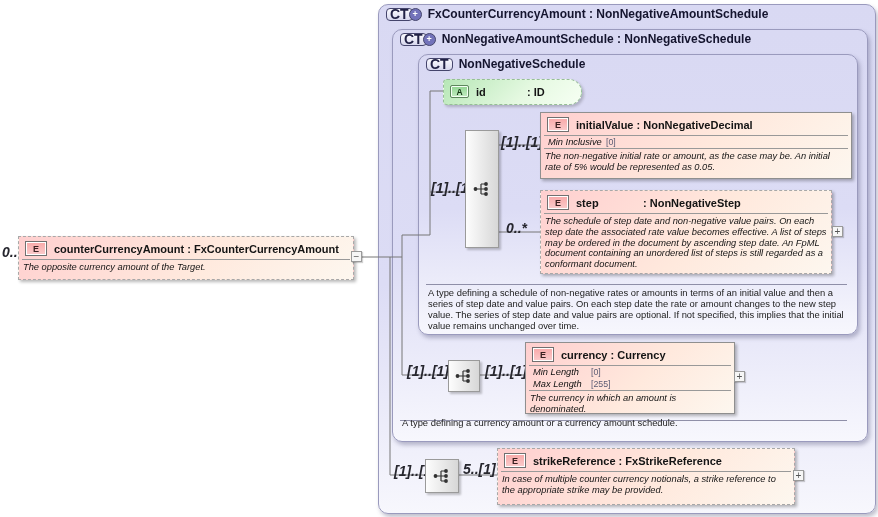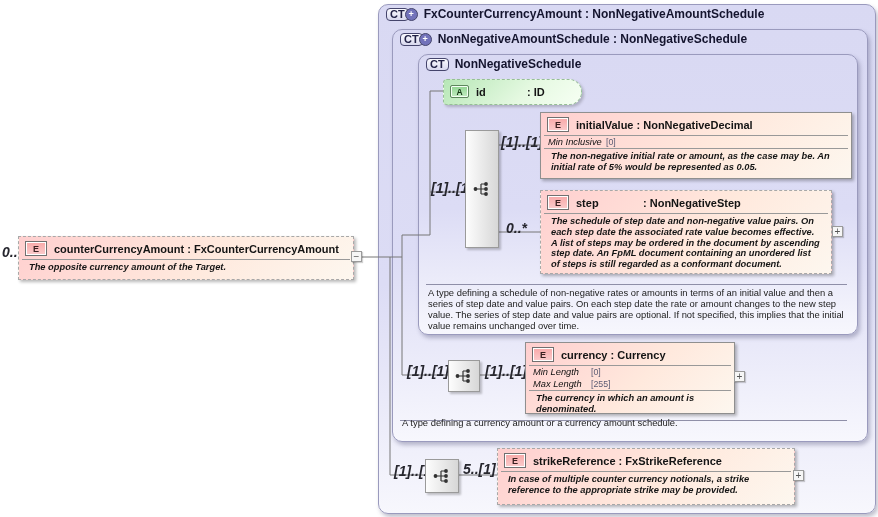--- a/index.html
+++ b/index.html
@@ -9,40 +9,40 @@
   .ct-box{position:absolute;z-index:0;border:1px solid #9a9abd;border-radius:10px;
           background:linear-gradient(180deg,#d9d9f3 0%,#dcdcf5 55%,#f7f7fd 100%);
           box-shadow:2px 3px 4px rgba(70,70,110,.35);}
   
   svg.wires{position:absolute;left:0;top:0;z-index:1;}
   
   .ct-header{position:absolute;z-index:2;display:flex;align-items:center;gap:6px;}
   .ct-title{font-size:12px;font-weight:bold;color:#14142e;white-space:pre;}
   .ct-icon{display:inline-flex;align-items:center;}
   .ct-pill{display:inline-block;padding:0 3px;height:11px;line-height:11px;border:1.5px solid #45456c;
-           border-radius:4px;background:linear-gradient(#fbfbff,#d8d8ee);font-size:11px;font-weight:bold;color:#222246;}
+           border-radius:4px;background:linear-gradient(#fbfbff,#d8d8ee);font-size:14px;font-weight:bold;color:#222246;}
   .ct-plus{display:inline-grid;place-items:center;width:11px;height:11px;margin-left:-4px;border-radius:50%;
            background:#7272ba;border:1px solid #45456c;color:#fff;font-size:9px;font-weight:bold;line-height:1;}
   
   .el-box{position:absolute;z-index:2;border:1px solid #8f8f8f;
           background:linear-gradient(135deg,#ffcfcf 0%,#ffe9dd 55%,#fdf7ef 100%);
           box-shadow:2px 2px 3px rgba(0,0,0,.28);overflow:hidden;}
   .el-box.dashed{border:1px dashed #a8a8a8;}
   .el-header{display:flex;align-items:center;gap:7px;padding:4px 6px 3px;font-size:11px;font-weight:bold;
              color:#141414;white-space:pre;}
   .ncol44{display:inline-block;min-width:44px;}
   .ncol60{display:inline-block;min-width:60px;}
   .e-icon{flex:0 0 auto;display:inline-grid;place-items:center;width:20px;height:13px;
           background:linear-gradient(#f8a8a8,#fbcccc);border:1px solid #707070;box-shadow:inset 0 0 0 1px #fff;
           font-size:9px;font-weight:bold;color:#3a2020;}
   .hr{height:1px;background:#999;margin:0 3px;}
   .facet-row{display:flex;padding:1px 7px 0;font-size:9.3px;font-style:italic;color:#111;line-height:11px;}
   .facet-name{width:58px;}
   .facet-val{color:#5c5c74;font-size:8.8px;font-style:normal;}
-  .anno{padding:2px 10px 3px;font-size:9.3px;font-style:italic;color:#151515;line-height:10.8px;font-weight:bold;}
+  .anno{padding:2px 4px 3px;font-size:9.3px;font-style:italic;color:#151515;line-height:10.8px;}
   
   .attr-box{position:absolute;z-index:2;border:1px dashed #97bd97;border-radius:4px 13px 13px 4px;
             background:linear-gradient(135deg,#b7e7b7 0%,#e6f9e2 60%,#f6fff3 100%);
             box-shadow:2px 2px 3px rgba(0,0,0,.2);}
   .a-icon{flex:0 0 auto;display:inline-grid;place-items:center;width:17px;height:11px;border-radius:2px;
           background:linear-gradient(#8fd48f,#c4ecc4);border:1px solid #5c855c;box-shadow:inset 0 0 0 1px #f4fff4;
           font-size:8.5px;font-weight:bold;color:#143314;}
   
   .conn{position:absolute;z-index:2;border:1px solid #9a9a9a;
         background:linear-gradient(90deg,#fdfdfd,#d7d7d7);box-shadow:2px 2px 2px rgba(0,0,0,.22);

